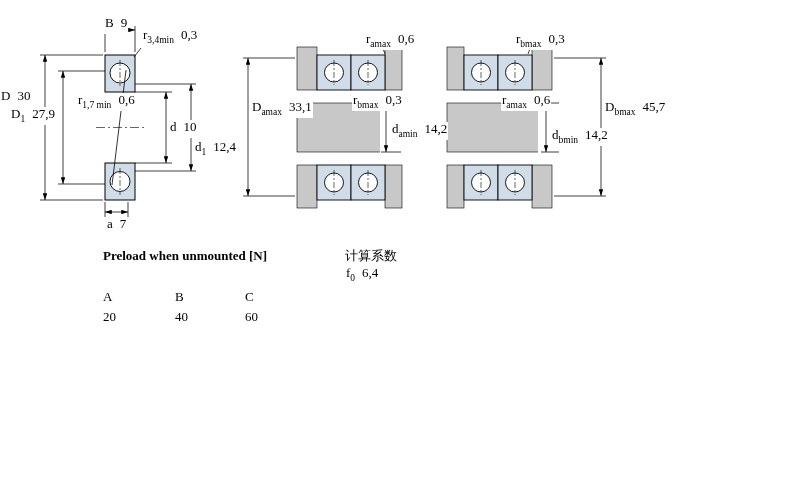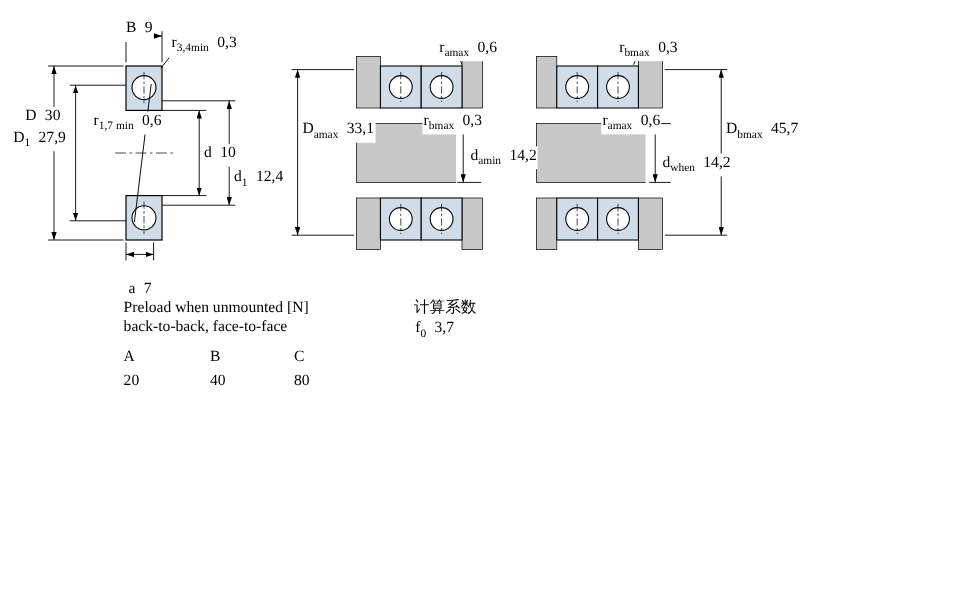--- a/index.html
+++ b/index.html
@@ -4,21 +4,21 @@
 <style>
   html,body{margin:0;padding:0;background:#fff;}
   .page{position:relative;width:800px;height:500px;background:#ffffff;
         font-family:"Liberation Serif","DejaVu Serif",serif;color:#000;overflow:hidden;}
   svg{position:absolute;left:0;top:0;}
   .lbl{position:absolute;font-size:13px;line-height:1.15;white-space:nowrap;
        background:#fff;padding:0 1px;}
   .lbl sub{font-size:9.5px;}
   .lbl .val{margin-left:7px;}
   .txt{position:absolute;font-size:13px;line-height:1.15;white-space:nowrap;}
-  .bold{font-weight:normal;}
+  .bold{font-weight:bold;}
 </style>
 </head>
 <body>
 
 <div class="page">
 
 <svg width="800" height="500" viewBox="0 0 800 500">
   <defs>
     <marker id="ah" markerWidth="9" markerHeight="6" refX="9" refY="3" orient="auto-start-reverse">
       <path d="M0,0 L9,3 L0,6 Z" fill="#000"></path>
@@ -135,43 +135,42 @@
       <line x1="541" y1="152" x2="559" y2="152"></line>
       <line x1="546" y1="103" x2="546" y2="152" marker-start="url(#ah)" marker-end="url(#ah)"></line>
     </g>
     <line x1="531" y1="46" x2="528" y2="54" stroke-width="0.75"></line>
     <line x1="508" y1="106" x2="501" y2="111" stroke-width="0.75"></line>
   </g>
 </svg>
 
 <span class="lbl" style="left:104px;top:16px"><span>B</span><sub></sub><span class="val">9</span></span>
 <span class="lbl" style="left:142px;top:28px"><span>r</span><sub>3,4min</sub><span class="val">0,3</span></span>
-<span class="lbl" style="left:20px;top:89px"><span>D</span><sub></sub><span class="val">30</span></span>
+<span class="lbl" style="left:0;top:89px"><span>D</span><sub></sub><span class="val">30</span></span>
 <span class="lbl" style="left:77px;top:93px"><span>r</span><sub>1,7 min</sub><span class="val">0,6</span></span>
 <span class="lbl" style="left:10px;top:107px"><span>D</span><sub>1</sub><span class="val">27,9</span></span>
 <span class="lbl" style="left:169px;top:120px"><span>d</span><sub></sub><span class="val">10</span></span>
 <span class="lbl" style="left:194px;top:140px"><span>d</span><sub>1</sub><span class="val">12,4</span></span>
-<span class="lbl" style="left:106px;top:233px"><span>a</span><sub></sub><span class="val">7</span></span>
+<span class="lbl" style="left:106px;top:217px"><span>a</span><sub></sub><span class="val">7</span></span>
 
 <span class="lbl" style="left:365px;top:32px"><span>r</span><sub>amax</sub><span class="val">0,6</span></span>
 <span class="lbl" style="left:352px;top:93px"><span>r</span><sub>bmax</sub><span class="val">0,3</span></span>
 <span class="lbl" style="left:251px;top:100px"><span>D</span><sub>amax</sub><span class="val">33,1</span></span>
 <span class="lbl" style="left:391px;top:122px"><span>d</span><sub>amin</sub><span class="val">14,2</span></span>
 
 <span class="lbl" style="left:515px;top:32px"><span>r</span><sub>bmax</sub><span class="val">0,3</span></span>
 <span class="lbl" style="left:501px;top:93px"><span>r</span><sub>amax</sub><span class="val">0,6</span></span>
 <span class="lbl" style="left:604px;top:100px"><span>D</span><sub>bmax</sub><span class="val">45,7</span></span>
-<span class="lbl" style="left:551px;top:128px"><span>d</span><sub>when</sub><span class="val">14,2</span></span>
+<span class="lbl" style="left:551px;top:128px"><span>d</span><sub>bmin</sub><span class="val">14,2</span></span>
 
 <span class="txt bold" style="left:103px;top:249px">Preload when unmounted [N]</span>
-<span class="txt" style="left:103px;top:265px">back-to-back, face-to-face</span>
 
 <span class="txt" style="left:345px;top:249px">计算系数</span>
-<span class="lbl" style="left:345px;top:266px;background:transparent"><span>f</span><sub>0</sub><span class="val">3,7</span></span>
+<span class="lbl" style="left:345px;top:266px;background:transparent"><span>f</span><sub>0</sub><span class="val">6,4</span></span>
 
 <span class="txt" style="left:103px;top:290px">A</span>
 <span class="txt" style="left:175px;top:290px">B</span>
 <span class="txt" style="left:245px;top:290px">C</span>
 <span class="txt" style="left:103px;top:310px">20</span>
 <span class="txt" style="left:175px;top:310px">40</span>
-<span class="txt" style="left:245px;top:310px">80</span>
+<span class="txt" style="left:245px;top:310px">60</span>
 
 </div>
 
 </body></html>

